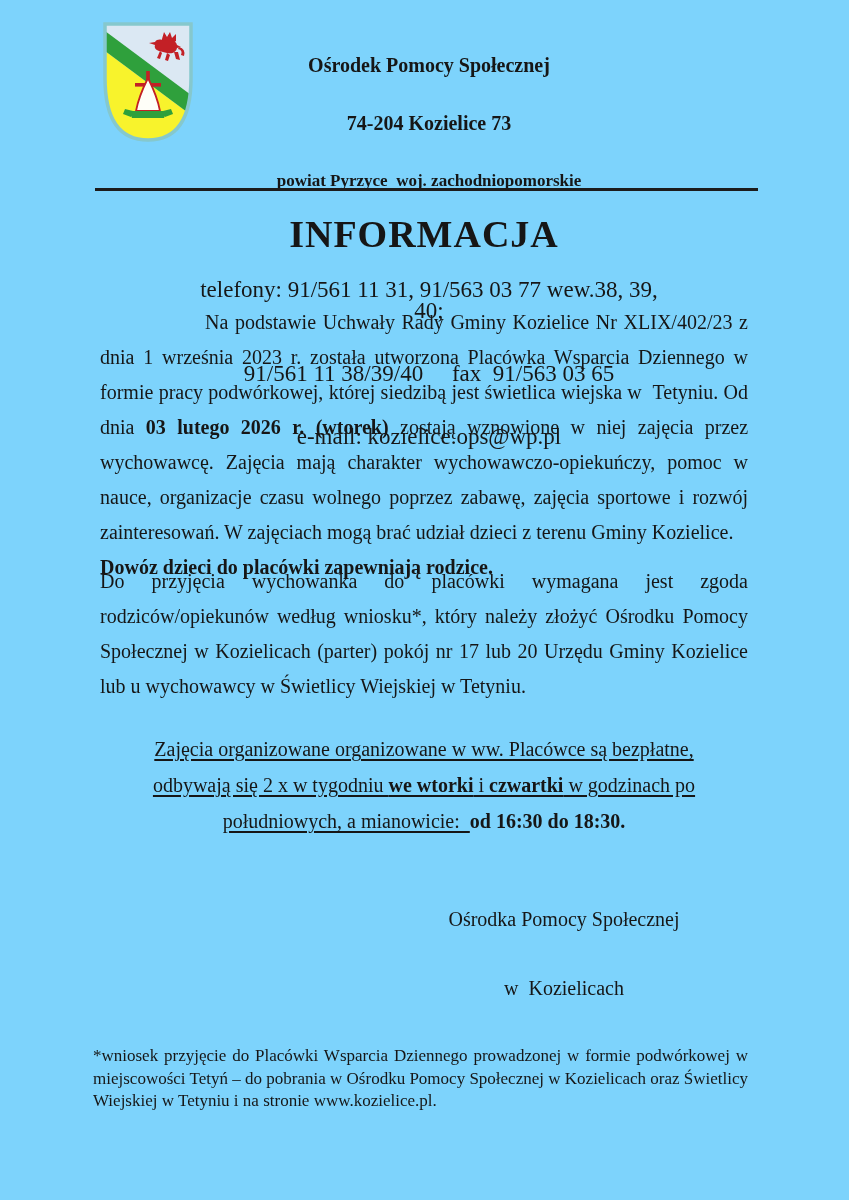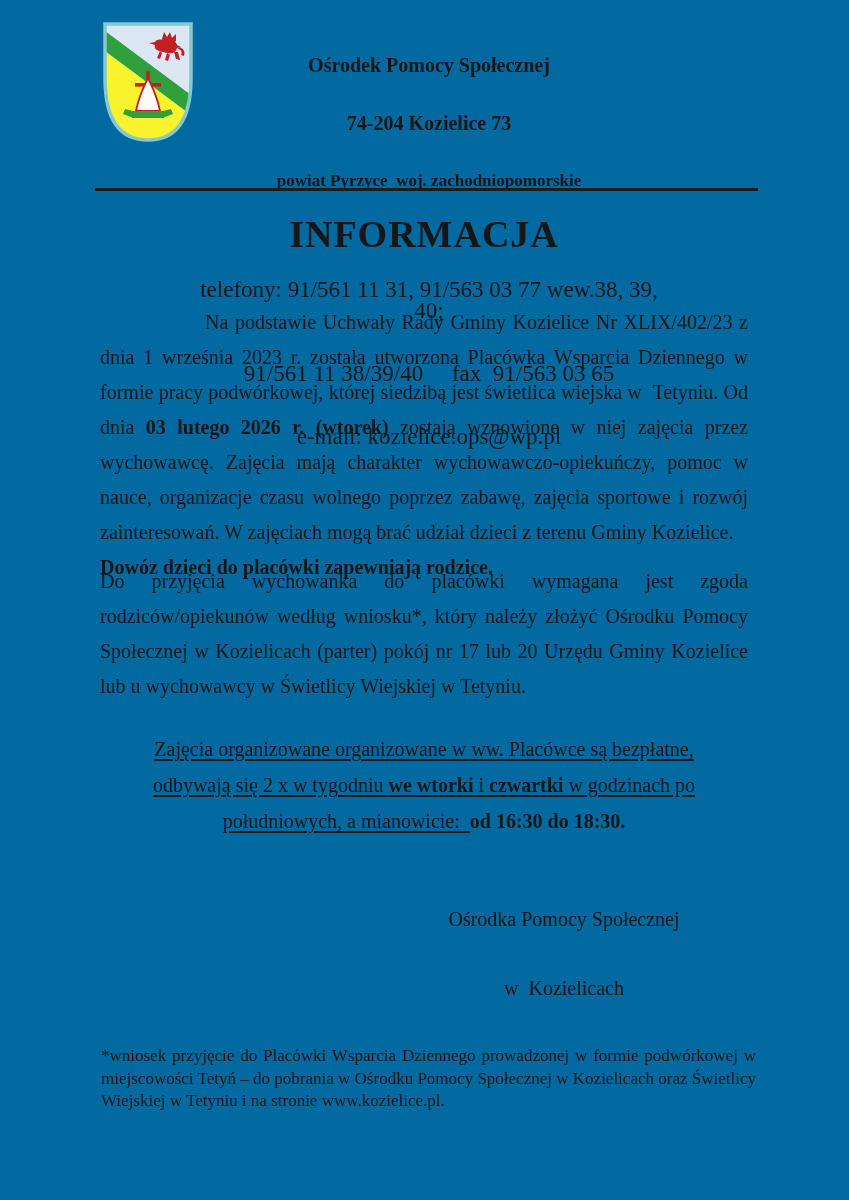--- a/index.html
+++ b/index.html
@@ -1,19 +1,19 @@
 <!DOCTYPE html>
 <html lang="pl"><head>
 <meta charset="utf-8">
 <style>
   html,body { margin:0; padding:0; background:#ffffff; }
   .page {
     position:relative;
     width:849px; height:1200px;
-    background:#0369a1;
+    background:#7dd3fc;
     font-family:"Liberation Serif", serif;
     color:#161616;
     overflow:hidden;
   }
 
   
   .header { position:absolute; left:0; top:0; width:849px; height:188px; }
   .crest { position:absolute; left:100px; top:20px; width:96px; height:124px; }
   .header-text { position:absolute; left:196px; top:18px; width:466px; text-align:center; white-space:pre-wrap; }
   .org-line   { font-size:20px; font-weight:bold; line-height:22px; }
@@ -47,21 +47,21 @@
 
   
   .signature {
     position:absolute; left:413px; top:862px; width:302px;
     text-align:center; font-size:20px; line-height:23px; white-space:pre-wrap;
   }
 
   
   .footnote {
     position:absolute; left:93px; top:1045px; width:655px;
-    font-size:17px; line-height:22.5px; text-align:justify;margin-left:8px;
+    font-size:17px; line-height:22.5px; text-align:justify;
   }
 </style>
 </head>
 <body>
 
 <div class="page">
 
   <div class="header">
 
     <svg class="crest" viewBox="0 0 96 122" aria-hidden="true">

